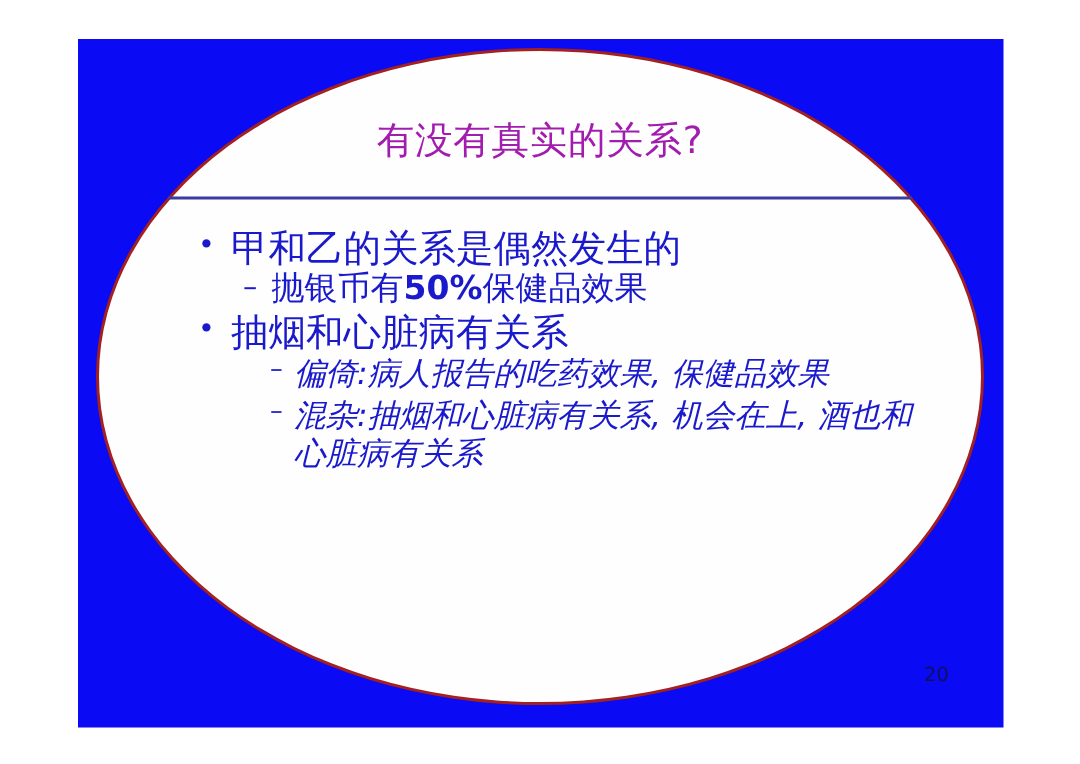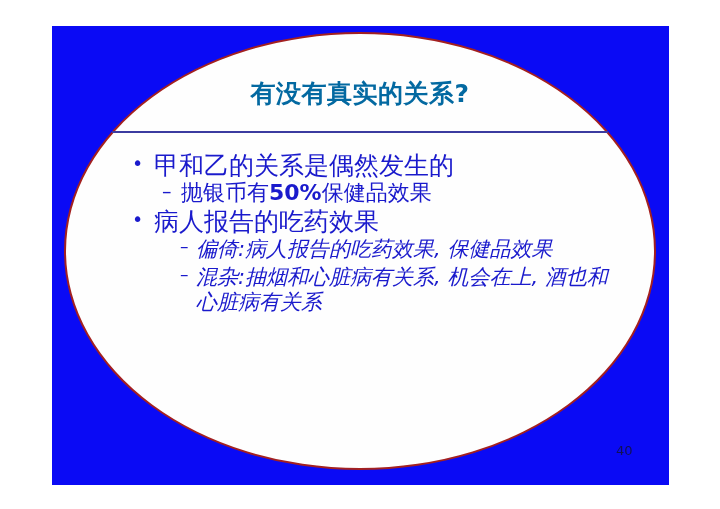--- a/index.html
+++ b/index.html
@@ -48,23 +48,23 @@
     box-sizing: border-box;
   }
 
   
   .slide-title {
     position: absolute;
     left: 112px;
     top: 80px;
     width: 496px;
     text-align: center;
-    color: #0369a1;
+    color: #a21caf;
     font-size: 25px;
-    font-weight: bold;
+    font-weight: normal;
     line-height: 1.1;
     letter-spacing: 0.5px;
     white-space: nowrap;
   }
 
   
   .title-divider {
     position: absolute;
     left: 112px;
     top: 131px;
@@ -175,30 +175,30 @@
       <span class="bullet-text">甲和乙的关系是偶然发生的</span>
     </div>
 
     <div class="bullet-row level2">
       <span class="marker">–</span>
       <span class="bullet-text"><span>抛银币有</span><span class="emph">50%</span><span>保健品效果</span></span>
     </div>
 
     <div class="bullet-row level1">
       <span class="marker">•</span>
-      <span class="bullet-text">病人报告的吃药效果</span>
+      <span class="bullet-text">抽烟和心脏病有关系</span>
     </div>
 
     <div class="bullet-row level3">
       <span class="marker">–</span>
       <span class="bullet-text">偏倚:病人报告的吃药效果, 保健品效果</span>
     </div>
 
     <div class="bullet-row level3">
       <span class="marker">–</span>
       <span class="bullet-text">混杂:抽烟和心脏病有关系, 机会在上, 酒也和心脏病有关系</span>
     </div>
 
   </div>
 
-  <div class="page-number">40</div>
+  <div class="page-number">20</div>
 
 </div>
 
 </body></html>

